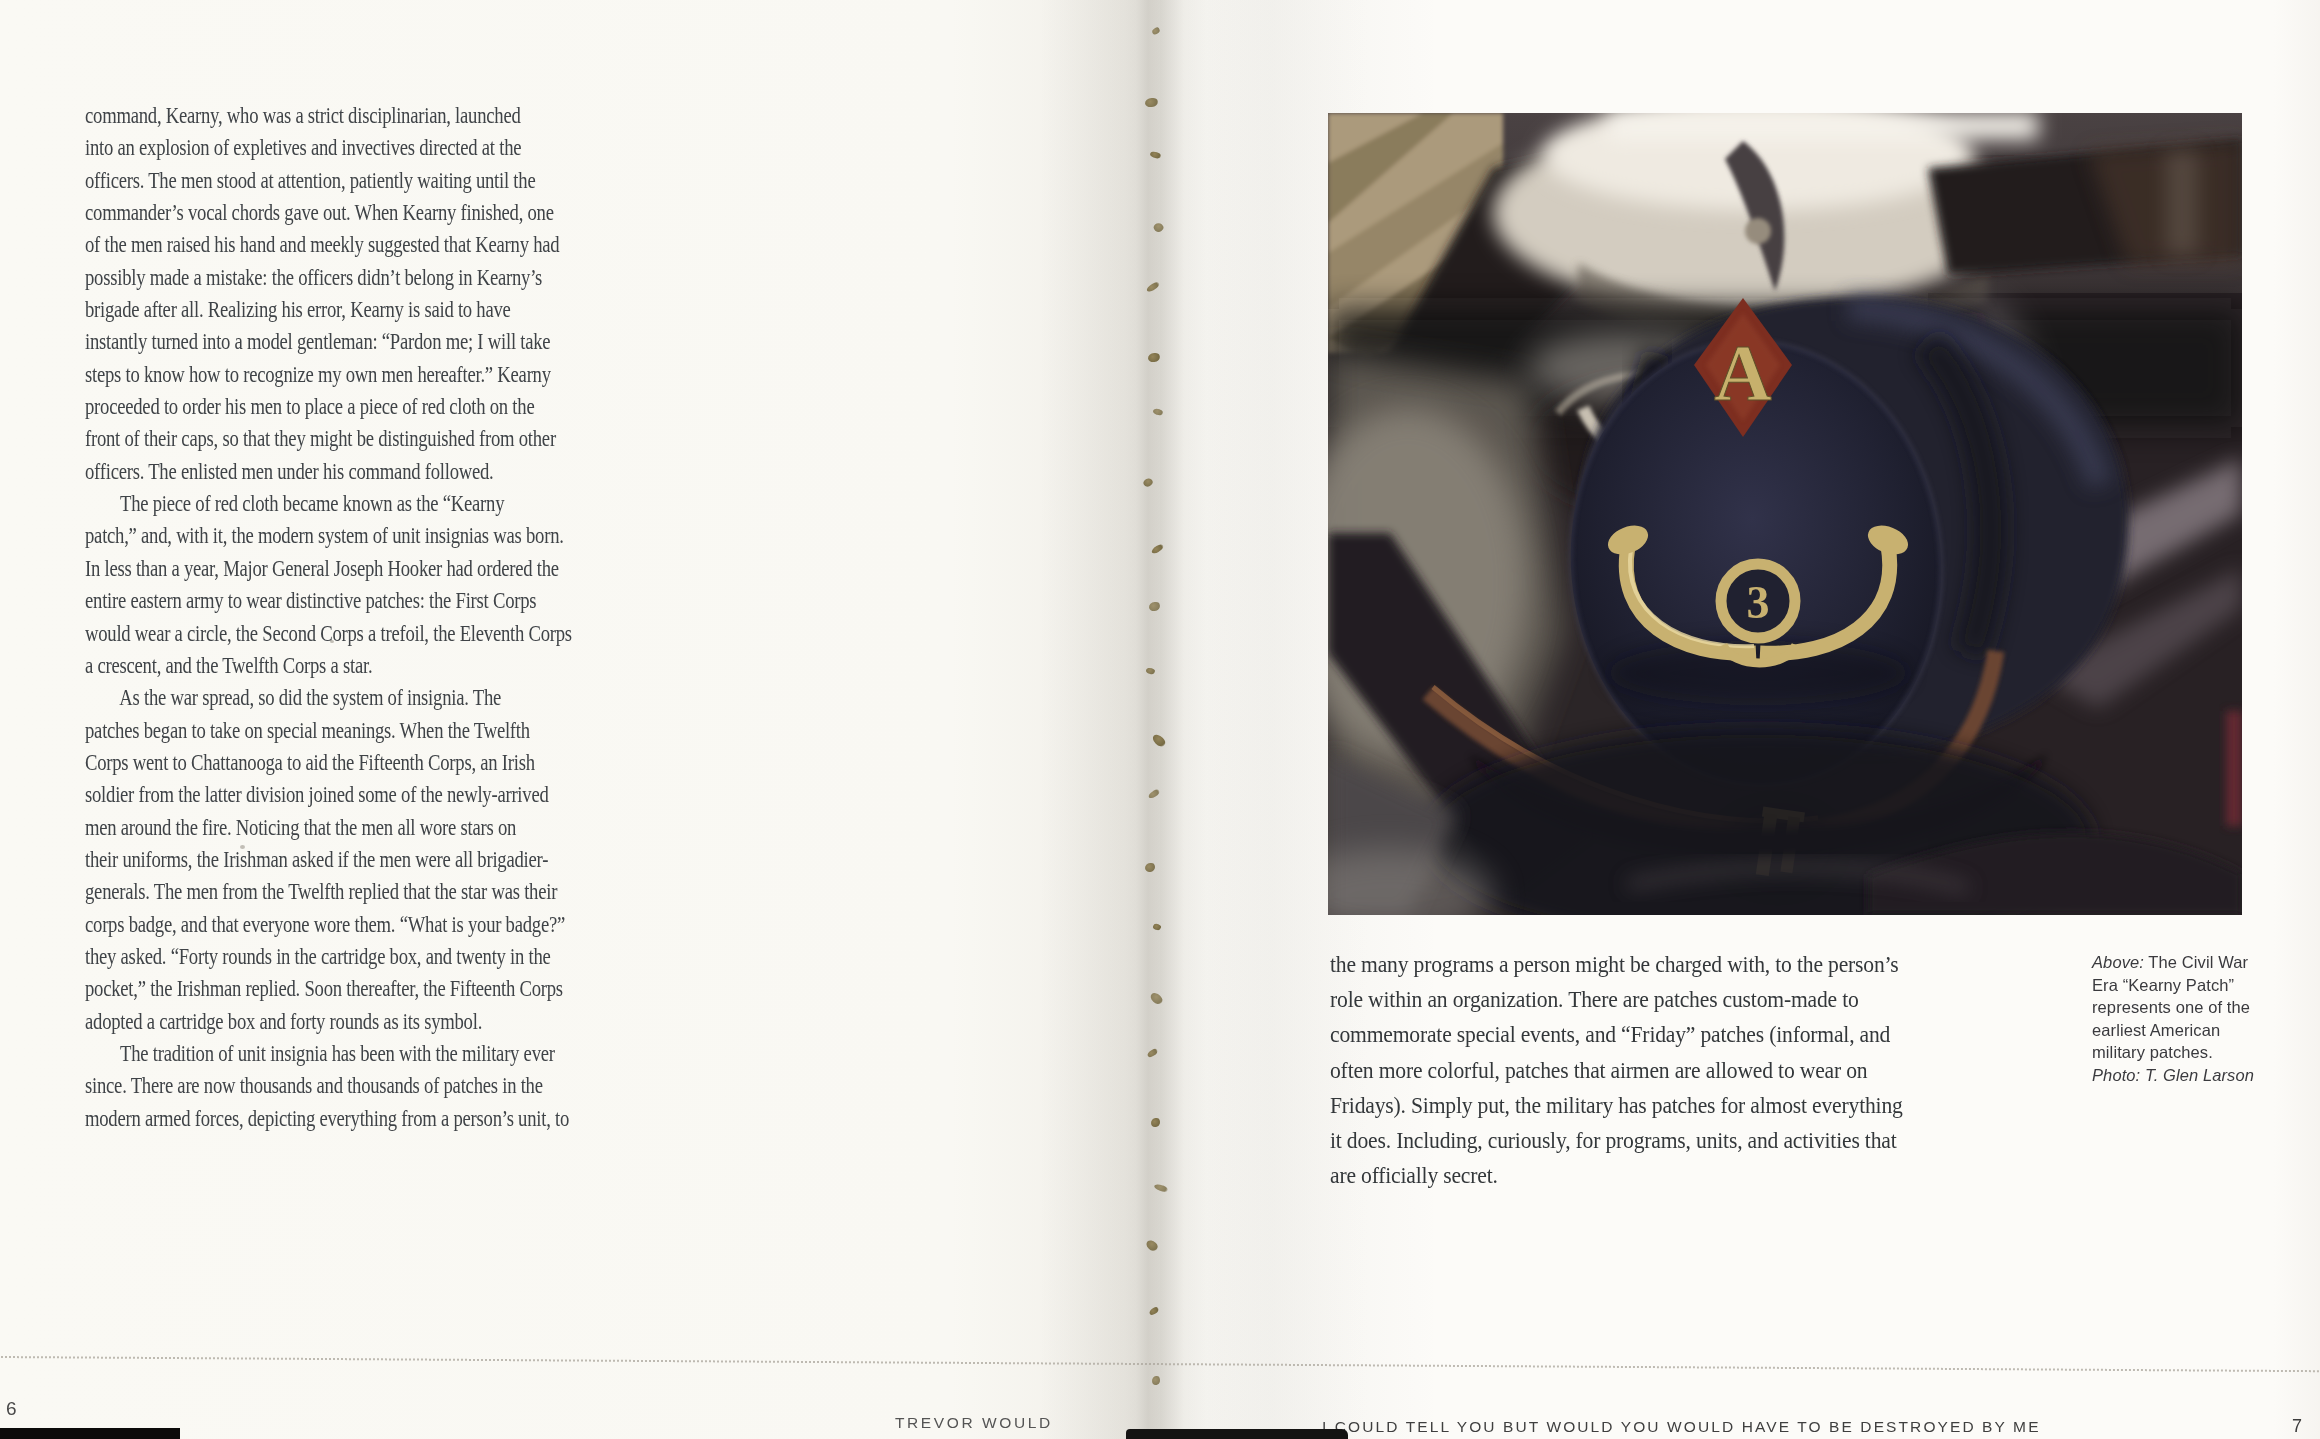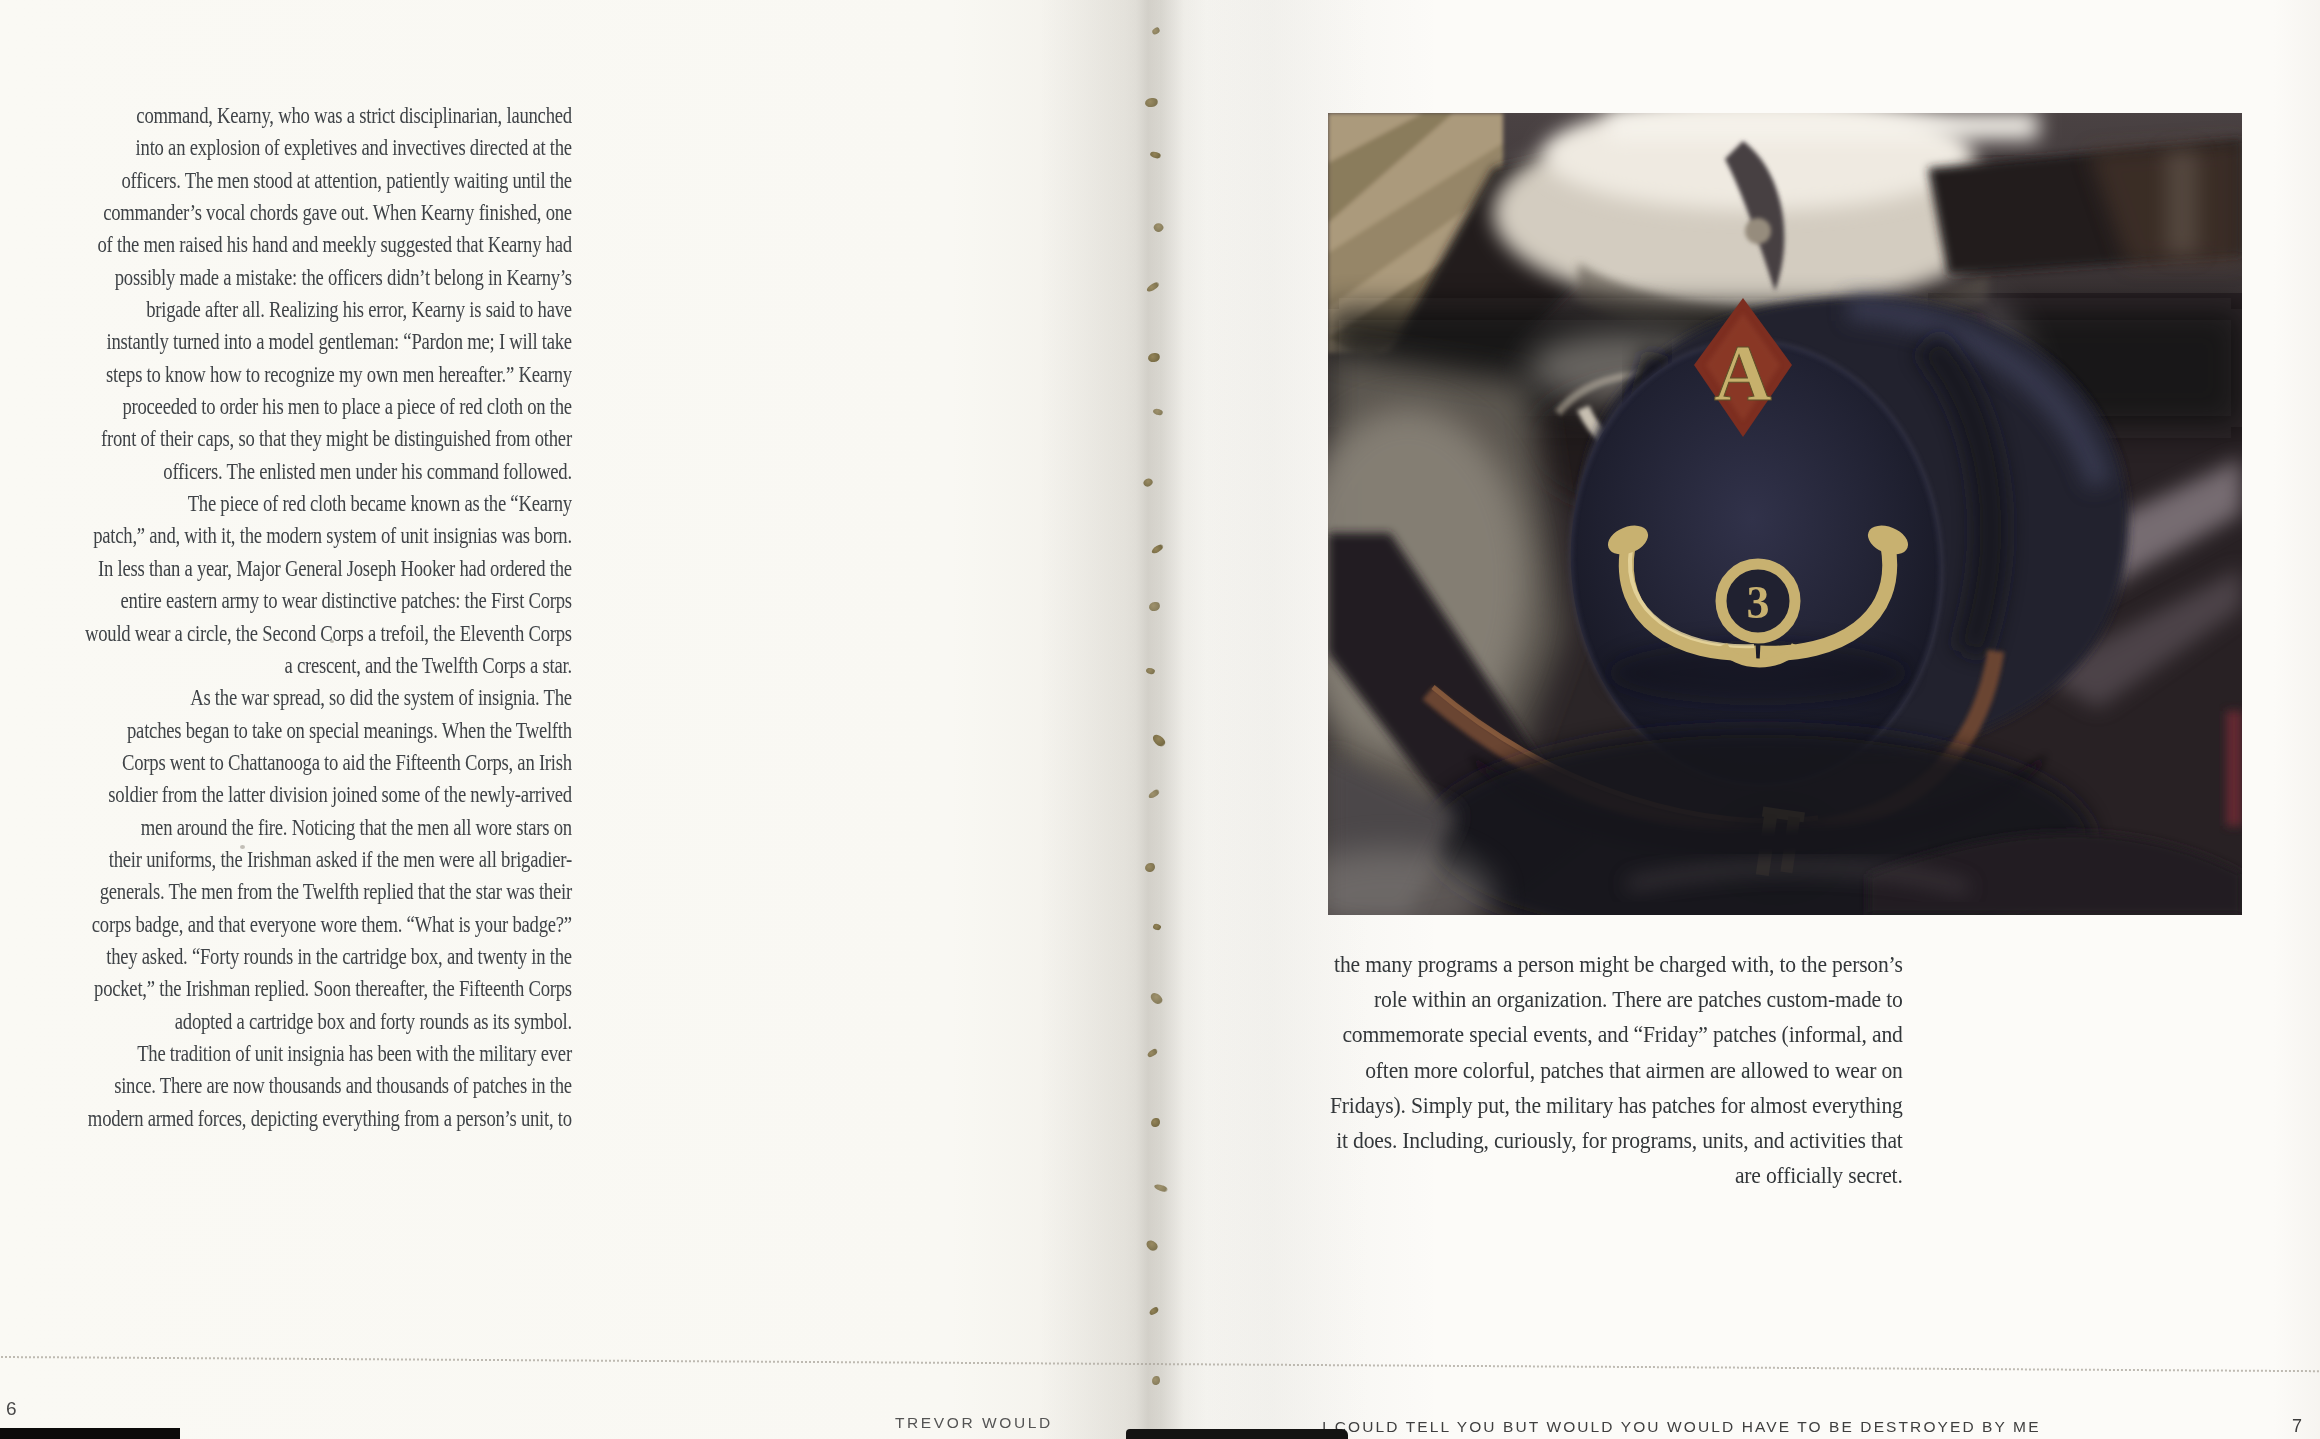--- a/index.html
+++ b/index.html
@@ -3,21 +3,21 @@
 <meta charset="utf-8">
 <style>
   html,body{margin:0;padding:0;}
   body{
     width:2320px;height:1439px;
     background:#fbfaf6;
     overflow:hidden;
     font-family:"Liberation Serif", serif;
     position:relative;
   }
-  .spread{position:absolute;inset:0;text-align:right;}
+  .spread{position:absolute;inset:0;}
   .page{position:absolute;top:0;height:1439px;}
   .page-left{left:0;width:1160px;background:linear-gradient(90deg,#faf9f4 0%,#f9f8f3 82%,#f1efe9 97%,#e9e7e1 100%);}
   .page-right{left:1160px;width:1160px;background:linear-gradient(90deg,#e7e5df 0%,#f5f4f0 4%,#fcfbf8 18%,#fcfbf8 96%,#f6f4f0 100%);}
   .gutter-shade{
     position:absolute;left:1040px;top:0;width:400px;height:1439px;
     background:linear-gradient(90deg,
       rgba(0,0,0,0) 0%,
       rgba(95,90,78,0.10) 24%,
       rgba(95,90,78,0.18) 27%,
       rgba(255,255,255,0) 36%,
@@ -258,20 +258,28 @@
   </div>
 
   <div class="bodycol right">the many programs a person might be charged with, to the person’s
 role within an organization. There are patches custom-made to
 commemorate special events, and “Friday” patches (informal, and
 often more colorful, patches that airmen are allowed to wear on
 Fridays). Simply put, the military has patches for almost everything
 it does. Including, curiously, for programs, units, and activities that
 are officially secret.</div>
 
+  <div class="caption">
+    <div><span class="it">Above:</span><span> The Civil War</span></div>
+    <div class="cap-lines">Era “Kearny Patch”
+represents one of the
+earliest American
+military patches.</div>
+    <div class="it">Photo: T. Glen Larson</div>
+  </div>
 
   <div class="footer-rule"></div>
   <div class="footer-text pn-left">6</div>
   <div class="footer-text ft-left">TREVOR WOULD</div>
   <div class="footer-text ft-right">I COULD TELL YOU BUT WOULD YOU WOULD HAVE TO BE DESTROYED BY ME</div>
   <div class="footer-text pn-right">7</div>
 
   <div class="edge-bar-bl"></div>
   <div class="edge-blob-gutter"></div>
   <div id="stitches">

